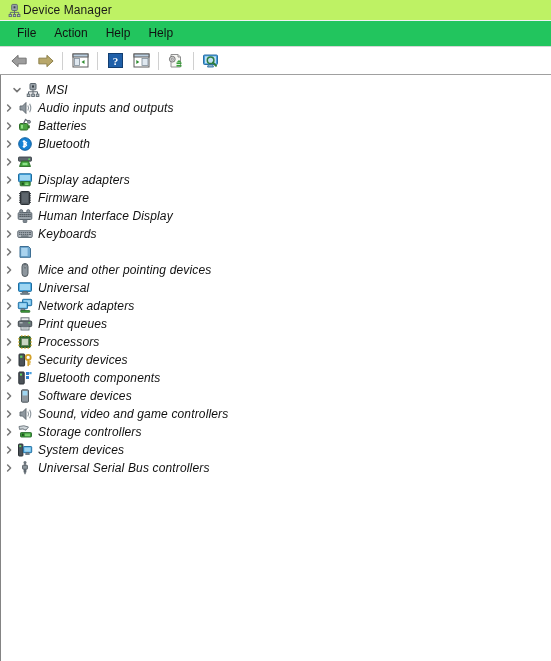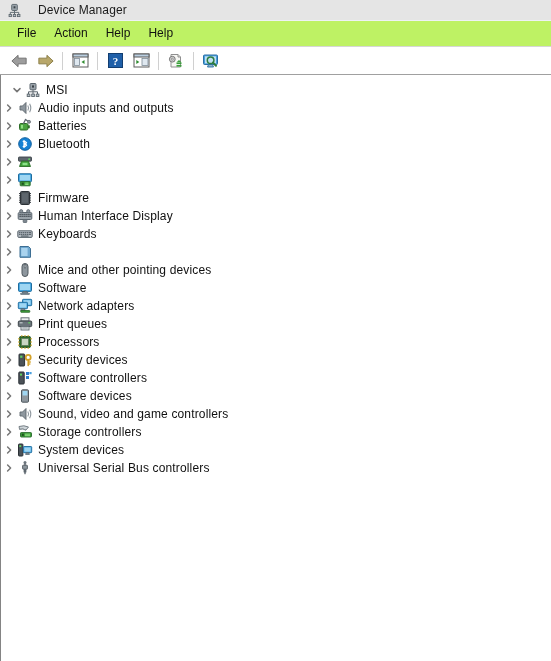--- a/index.html
+++ b/index.html
@@ -8,38 +8,38 @@
     width: 551px; height: 661px;
     overflow: hidden;
     background: #ffffff;
     font-family: "Liberation Sans", sans-serif;
     -webkit-font-smoothing: antialiased;
   }
 
   
   .titlebar {
     height: 21px;
-    background: #e5e5e5;
+    background: #bef264;
     display: flex;
     align-items: center;
     padding-left: 7px;
-    gap: 16px;
+    gap: 1px;
     border-bottom: 1px solid #eef2f5;
   }
   .title-text {
     font-size: 12px;
     color: #1a1a1a;
     line-height: 1;
     letter-spacing: .1px;
   }
 
   
   .menubar {
     height: 25px;
-    background: #bef264;
+    background: #22c55e;
     display: flex;
     align-items: center;
     padding-left: 8px;
   }
   .menu-item {
     font-size: 12px;
     color: #111111;
     padding: 3px 9px 4px 9px;
     line-height: 1;
     cursor: default;
@@ -102,20 +102,21 @@
     display: flex; align-items: center; justify-content: center;
     margin-right: 5px;
   }
   .ico svg { display:block; }
 
   .lbl {
     font-size: 12px;
     color: #101010;
     line-height: 16px;
     letter-spacing: .15px;
+    font-style: italic;
   }
 
   .depth-0 { padding-left: 8px; }
   .depth-1 { }
 </style>
 </head>
 <body>
 
 <div class="titlebar">
   <span class="ico" style="margin-right:0;width:15px;height:15px;">
@@ -315,20 +316,21 @@
       <span class="ico">
         <svg width="16" height="16" viewBox="0 0 16 16">
           <rect x="1.5" y="1.8" width="13" height="8" rx="1" fill="#39a0e0" stroke="#1f6c9d" stroke-width="1"></rect>
           <rect x="2.8" y="2.9" width="10.4" height="5.6" fill="#9fd6f2"></rect>
           <rect x="3.2" y="9.6" width="10" height="4.2" rx=".6" fill="#3f9e3a" stroke="#26662a" stroke-width=".9"></rect>
           <rect x="4.6" y="10.6" width="2.2" height="2.2" fill="#1e4f20"></rect>
           <rect x="8.2" y="10.6" width="3.2" height="1" fill="#8ede82"></rect>
           <rect x="8.2" y="12" width="3.2" height="1" fill="#8ede82"></rect>
         </svg>
       </span>
+      <span class="lbl">Display adapters</span>
     </div>
 
     <div class="node depth-1">
       <span class="chev">
         <svg width="10" height="10" viewBox="0 0 10 10">
             <path d="M3.6 2 L6.6 5 L3.6 8" fill="none" stroke="#767676" stroke-width="1.5" stroke-linecap="round" stroke-linejoin="round"></path>
           </svg>
       </span>
       <span class="ico">
         <svg width="16" height="16" viewBox="0 0 16 16">
@@ -448,21 +450,21 @@
           </svg>
       </span>
       <span class="ico">
         <svg width="16" height="16" viewBox="0 0 16 16">
           <rect x="1.5" y="2.8" width="13" height="8.6" rx="1" fill="#39a0e0" stroke="#1f6c9d" stroke-width="1"></rect>
           <rect x="2.8" y="3.9" width="10.4" height="6.2" fill="#9fd6f2"></rect>
           <path d="M6 11.4 H10 L10.7 13.3 H5.3 Z" fill="#7d8f9c" stroke="#566570" stroke-width=".9" stroke-linejoin="round"></path>
           <rect x="3.5" y="13.2" width="9" height="1.2" rx=".4" fill="#8d9aa5" stroke="#566570" stroke-width=".7"></rect>
         </svg>
       </span>
-      <span class="lbl">Software</span>
+      <span class="lbl">Universal</span>
     </div>
 
     <div class="node depth-1">
       <span class="chev">
         <svg width="10" height="10" viewBox="0 0 10 10">
             <path d="M3.6 2 L6.6 5 L3.6 8" fill="none" stroke="#767676" stroke-width="1.5" stroke-linecap="round" stroke-linejoin="round"></path>
           </svg>
       </span>
       <span class="ico">
         <svg width="16" height="16" viewBox="0 0 16 16">
@@ -550,21 +552,21 @@
       </span>
       <span class="ico">
         <svg width="16" height="16" viewBox="0 0 16 16">
           <rect x="1.8" y="2" width="5.4" height="12" rx=".8" fill="#4b5258" stroke="#2b3136" stroke-width="1"></rect>
           <rect x="3" y="3.6" width="2" height="2" fill="#5fd25f"></rect>
           <rect x="9" y="2" width="3" height="3" fill="#2f7fd0"></rect>
           <rect x="12.4" y="2" width="2.2" height="2.2" fill="#4aa0dd"></rect>
           <rect x="9" y="6" width="3" height="3" fill="#2f7fd0"></rect>
         </svg>
       </span>
-      <span class="lbl">Software controllers</span>
+      <span class="lbl">Bluetooth components</span>
     </div>
 
     <div class="node depth-1">
       <span class="chev">
         <svg width="10" height="10" viewBox="0 0 10 10">
             <path d="M3.6 2 L6.6 5 L3.6 8" fill="none" stroke="#767676" stroke-width="1.5" stroke-linecap="round" stroke-linejoin="round"></path>
           </svg>
       </span>
       <span class="ico">
         <svg width="16" height="16" viewBox="0 0 16 16">

